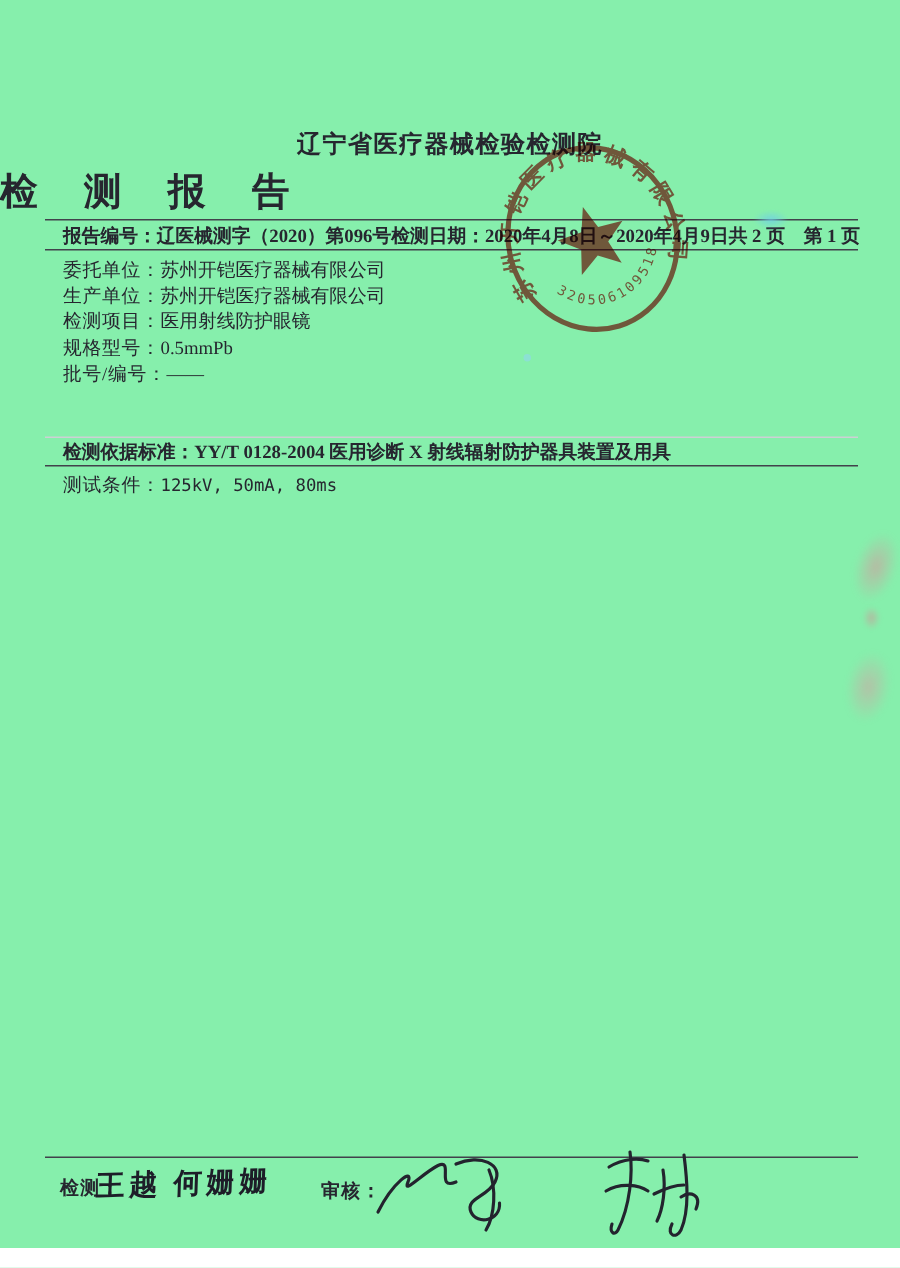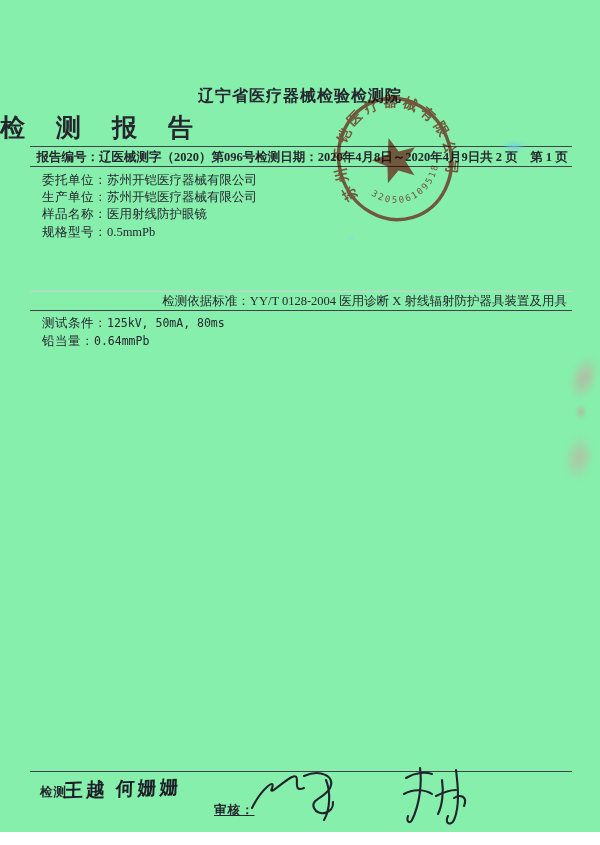--- a/index.html
+++ b/index.html
@@ -19,29 +19,29 @@
     font-size:25px; font-weight:bold; letter-spacing:3px;
   }
   .rule { position:absolute; left:30px; width:542px; height:0; border-top:1.6px solid #41414b; }
   .rule-top1 { top:146px; }
   .rule-top2 { top:166px; }
   .rule-faint { top:291px; border-top:1px solid #cdd0d4; }
   .rule-std  { top:310px; }
   .rule-foot { top:771px; }
   .header-row {
     position:absolute; top:149px; left:42px; width:520px;
-    display:flex; justify-content:center;
+    display:flex; justify-content:space-between;
     font-size:12.5px; font-weight:bold; white-space:nowrap;
   }
   .fields { position:absolute; top:172px; left:42px; width:520px; }
   .frow { height:17.2px; line-height:17.2px; font-size:12.5px; white-space:nowrap; }
   .frow .lbl { letter-spacing:0.5px; }
   .std-row {
     position:absolute; top:293px; left:42px; width:525px;
-    font-size:12.5px; font-weight:normal; line-height:17px; white-space:nowrap;text-align:right;
+    font-size:12.5px; font-weight:bold; line-height:17px; white-space:nowrap;
   }
   .result-rows { position:absolute; top:314px; left:42px; width:520px; }
   .result-rows .frow { height:18px; line-height:18px; }
   .mono { font-family:"DejaVu Sans Mono","Liberation Mono",monospace; font-size:11.5px;text-align:right; }
   
   .stamp {
     position:absolute; left:322px; top:86px; width:146px; height:146px;
     opacity:.82; mix-blend-mode:multiply; pointer-events:none;
   }
   
@@ -67,21 +67,21 @@
   }
   .smudge-red3 {
     left:563px; top:432px; width:32px; height:52px;
     background:radial-gradient(ellipse at center,#e095a2 0%,rgba(224,149,162,0) 65%);
     filter:blur(2px); opacity:.5; transform:rotate(10deg);
   }
   
   .footer { position:absolute; top:776px; left:0; width:600px; height:60px; }
   .sig-label { position:absolute; font-size:12.5px; font-weight:bold; letter-spacing:1px; }
   .lbl-test    { left:40px;  top:8px;text-align:center; }
-  .lbl-review  { left:214px; top:26px;text-decoration:underline; }
+  .lbl-review  { left:214px; top:10px; }
   .lbl-approve { left:366px; top:10px;margin-top:45px; }
   .sig-names {
     position:absolute; left:64px; top:0px;
     font-size:19px; font-weight:bold; letter-spacing:3px; color:#1d1d28;
     transform:rotate(-2deg) skewX(-4deg); white-space:nowrap;
   }
   .sig-svg { position:absolute; }
   .svg-review  { left:246px; top:-12px; }
   .svg-approve { left:398px; top:-14px; }
 </style>
@@ -97,33 +97,33 @@
   <div class="header-row">
     <span><span>报告编号：</span><span>辽医械测字（2020）第096号</span></span>
     <span><span>检测日期：</span><span>2020年4月8日～2020年4月9日</span></span>
     <span>共 2 页　第 1 页</span>
   </div>
   <div class="rule rule-top2"></div>
 
   <div class="fields">
     <div class="frow"><span class="lbl">委托单位：</span><span>苏州开铠医疗器械有限公司</span></div>
     <div class="frow"><span class="lbl">生产单位：</span><span>苏州开铠医疗器械有限公司</span></div>
-    <div class="frow"><span class="lbl">样品名称：</span><span>医用射线防护眼镜</span></div>
+    <div class="frow"><span class="lbl">检测项目：</span><span>医用射线防护眼镜</span></div>
     <div class="frow"><span class="lbl">规格型号：</span><span>0.5mmPb</span></div>
+    <div class="frow"><span class="lbl">批号/编号：</span><span>——</span></div>
   </div>
 
   <div class="rule rule-faint"></div>
   <div class="std-row">
     <span>检测依据标准：</span><span>YY/T 0128-2004 医用诊断 X 射线辐射防护器具装置及用具</span>
   </div>
   <div class="rule rule-std"></div>
 
   <div class="result-rows">
     <div class="frow"><span class="lbl">测试条件：</span><span class="mono">125kV, 50mA, 80ms</span></div>
-    <div class="frow"><span class="lbl">铅当量：</span><span class="mono">0.64mmPb</span></div>
   </div>
 
   <svg class="stamp" viewBox="0 0 146 146" xmlns="http://www.w3.org/2000/svg">
     <g transform="rotate(-17 73 73)">
       <ellipse cx="73" cy="73" rx="56" ry="61" fill="none" stroke="#cb3a31" stroke-width="3.4"></ellipse>
       <path id="sealTopArc" d="M 27,100 A 51,56 0 1 1 119,100" fill="none"></path>
       <text font-size="14" font-weight="bold" fill="#cb3a31" letter-spacing="4.5" font-family="Liberation Serif, serif">
         <textPath href="#sealTopArc" startOffset="2">苏州开铠医疗器械有限公司</textPath>
       </text>
       <path id="sealBottomArc" d="M 34,92 A 45,50 0 0 0 112,92" fill="none"></path>

